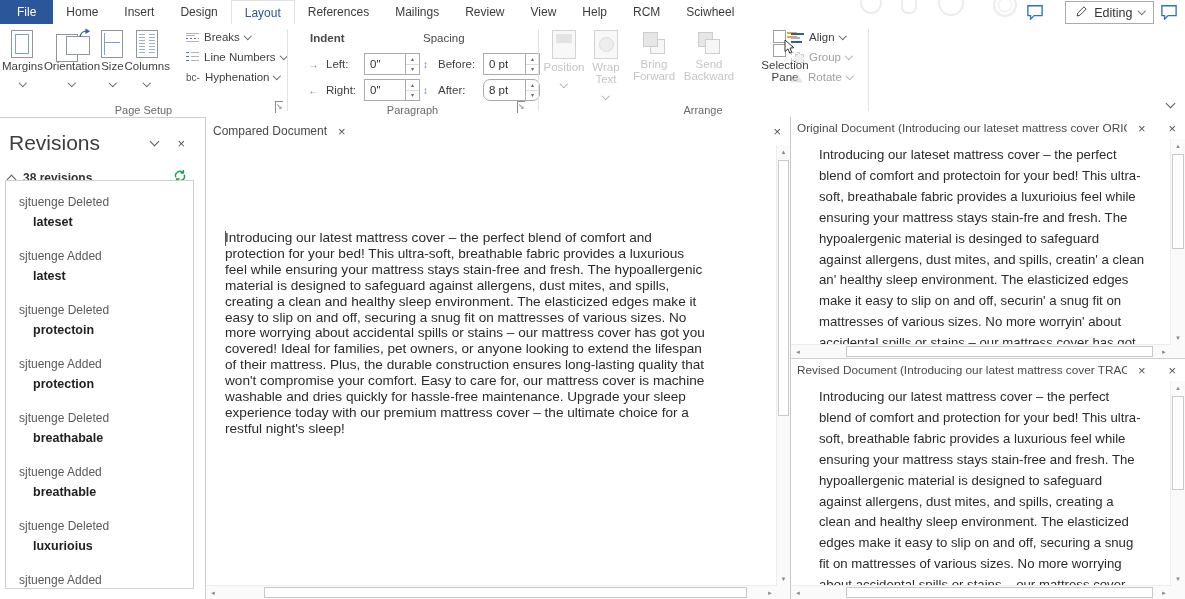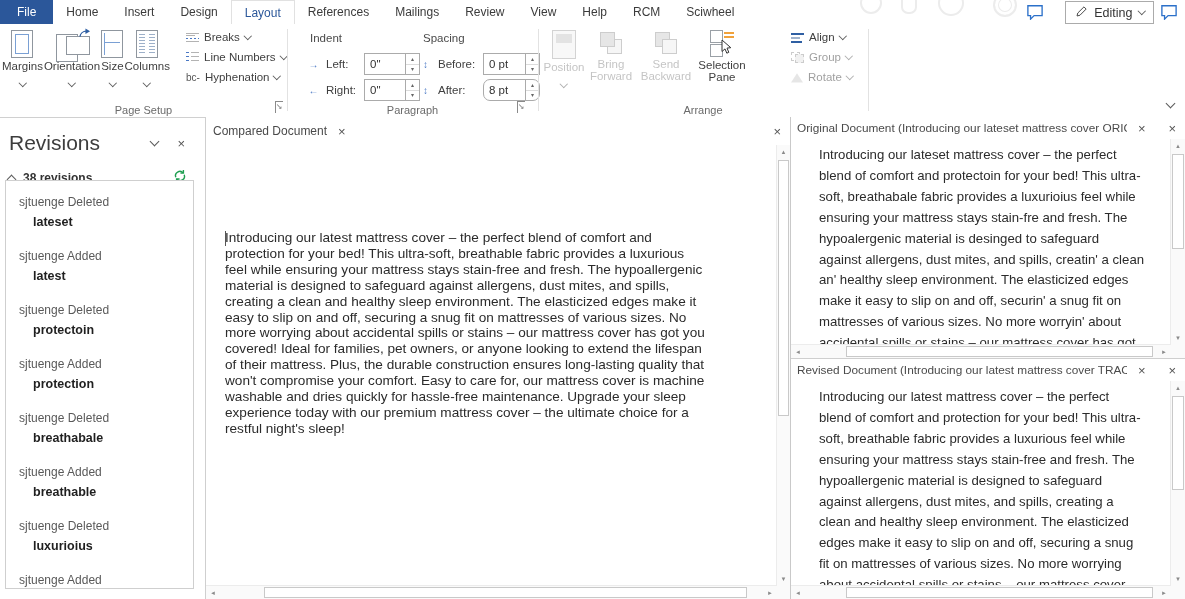--- a/index.html
+++ b/index.html
@@ -232,21 +232,21 @@
       </div>
       <div class="smallbtn">
         <span class="ic-hyph"></span>
         <span>Hyphenation</span>
         <span class="chev sm"></span>
       </div>
     </div>
 
     <div class="vsep" style="left:287px;"></div>
 
-    <div class="para-label" style="left:310px;">Indent</div>
+    <div class="para-label" style="left:310px;font-weight:bold;">Indent</div>
     <div class="pararow" style="left:306px;top:29px;">
       <span class="mini-ico">→</span>
       <span class="plbl" style="width:33px;">Left:</span>
       <div class="spinbox" style="width:54px;">
         <span class="val">0"</span>
         <span class="spinner">
           <span>▴</span>
           <span>▾</span>
         </span>
       </div>
@@ -288,35 +288,40 @@
     </div>
 
     <div class="vsep" style="left:538px;"></div>
 
     <div class="arrange-bigs">
       <div class="bigbtn dis" style="width:38px;">
         <span class="thumb-ico pos"></span>
         <span class="lbl">Position</span>
         <span class="chevrow"><span class="chev sm"></span></span>
       </div>
+      <div class="bigbtn dis" style="width:40px;">
+        <span class="thumb-ico wrap"></span>
+        <span class="lbl">Wrap Text</span>
+        <span class="chevrow"><span class="chev sm"></span></span>
+      </div>
       <div class="bigbtn dis" style="width:50px;">
         <span class="sq-ico">
             <span class="b"></span>
             <span class="a"></span>
           </span>
         <span class="lbl">Bring Forward</span>
       </div>
       <div class="bigbtn dis" style="width:54px;">
         <span class="sq-ico">
             <span class="a"></span>
             <span class="b"></span>
           </span>
         <span class="lbl">Send Backward</span>
       </div>
-      <div class="bigbtn" style="width:52px;">
+      <div class="bigbtn" style="width:52px;margin-left:20px;">
         <span class="selpane-ico">
           <span class="s1"></span>
             <span class="s2"></span>
             <span class="bars"></span>
           <span class="cursor-arrow">
             <svg width="11" height="16" viewBox="0 0 11 16">
                 <path d="M1 1v11.5l3-2.6 1.8 4.3 2-.9-1.8-4.2 3.8-.4z" fill="#fff" stroke="#333" stroke-width="1"></path>
               </svg>
           </span>
         </span>

